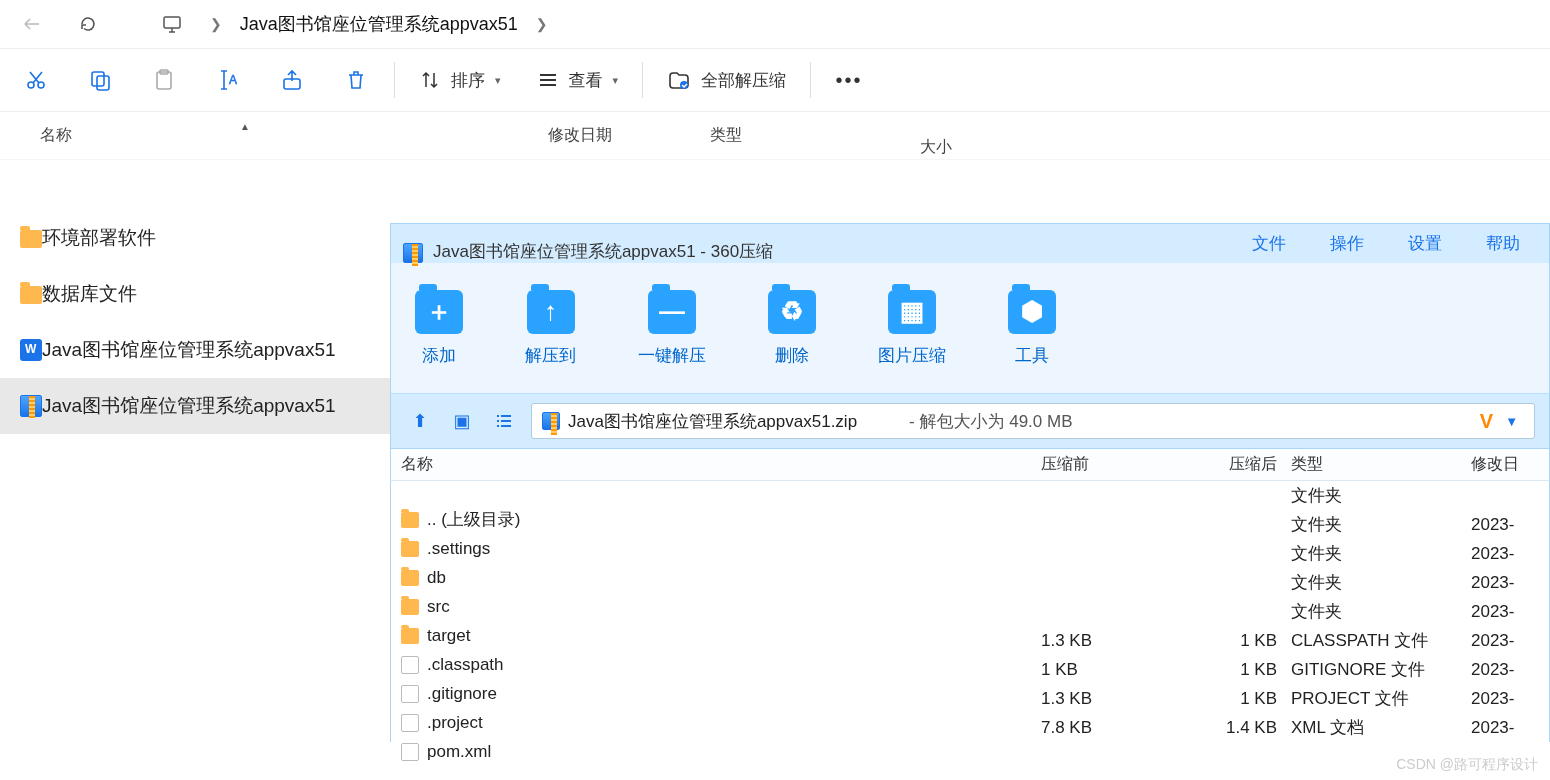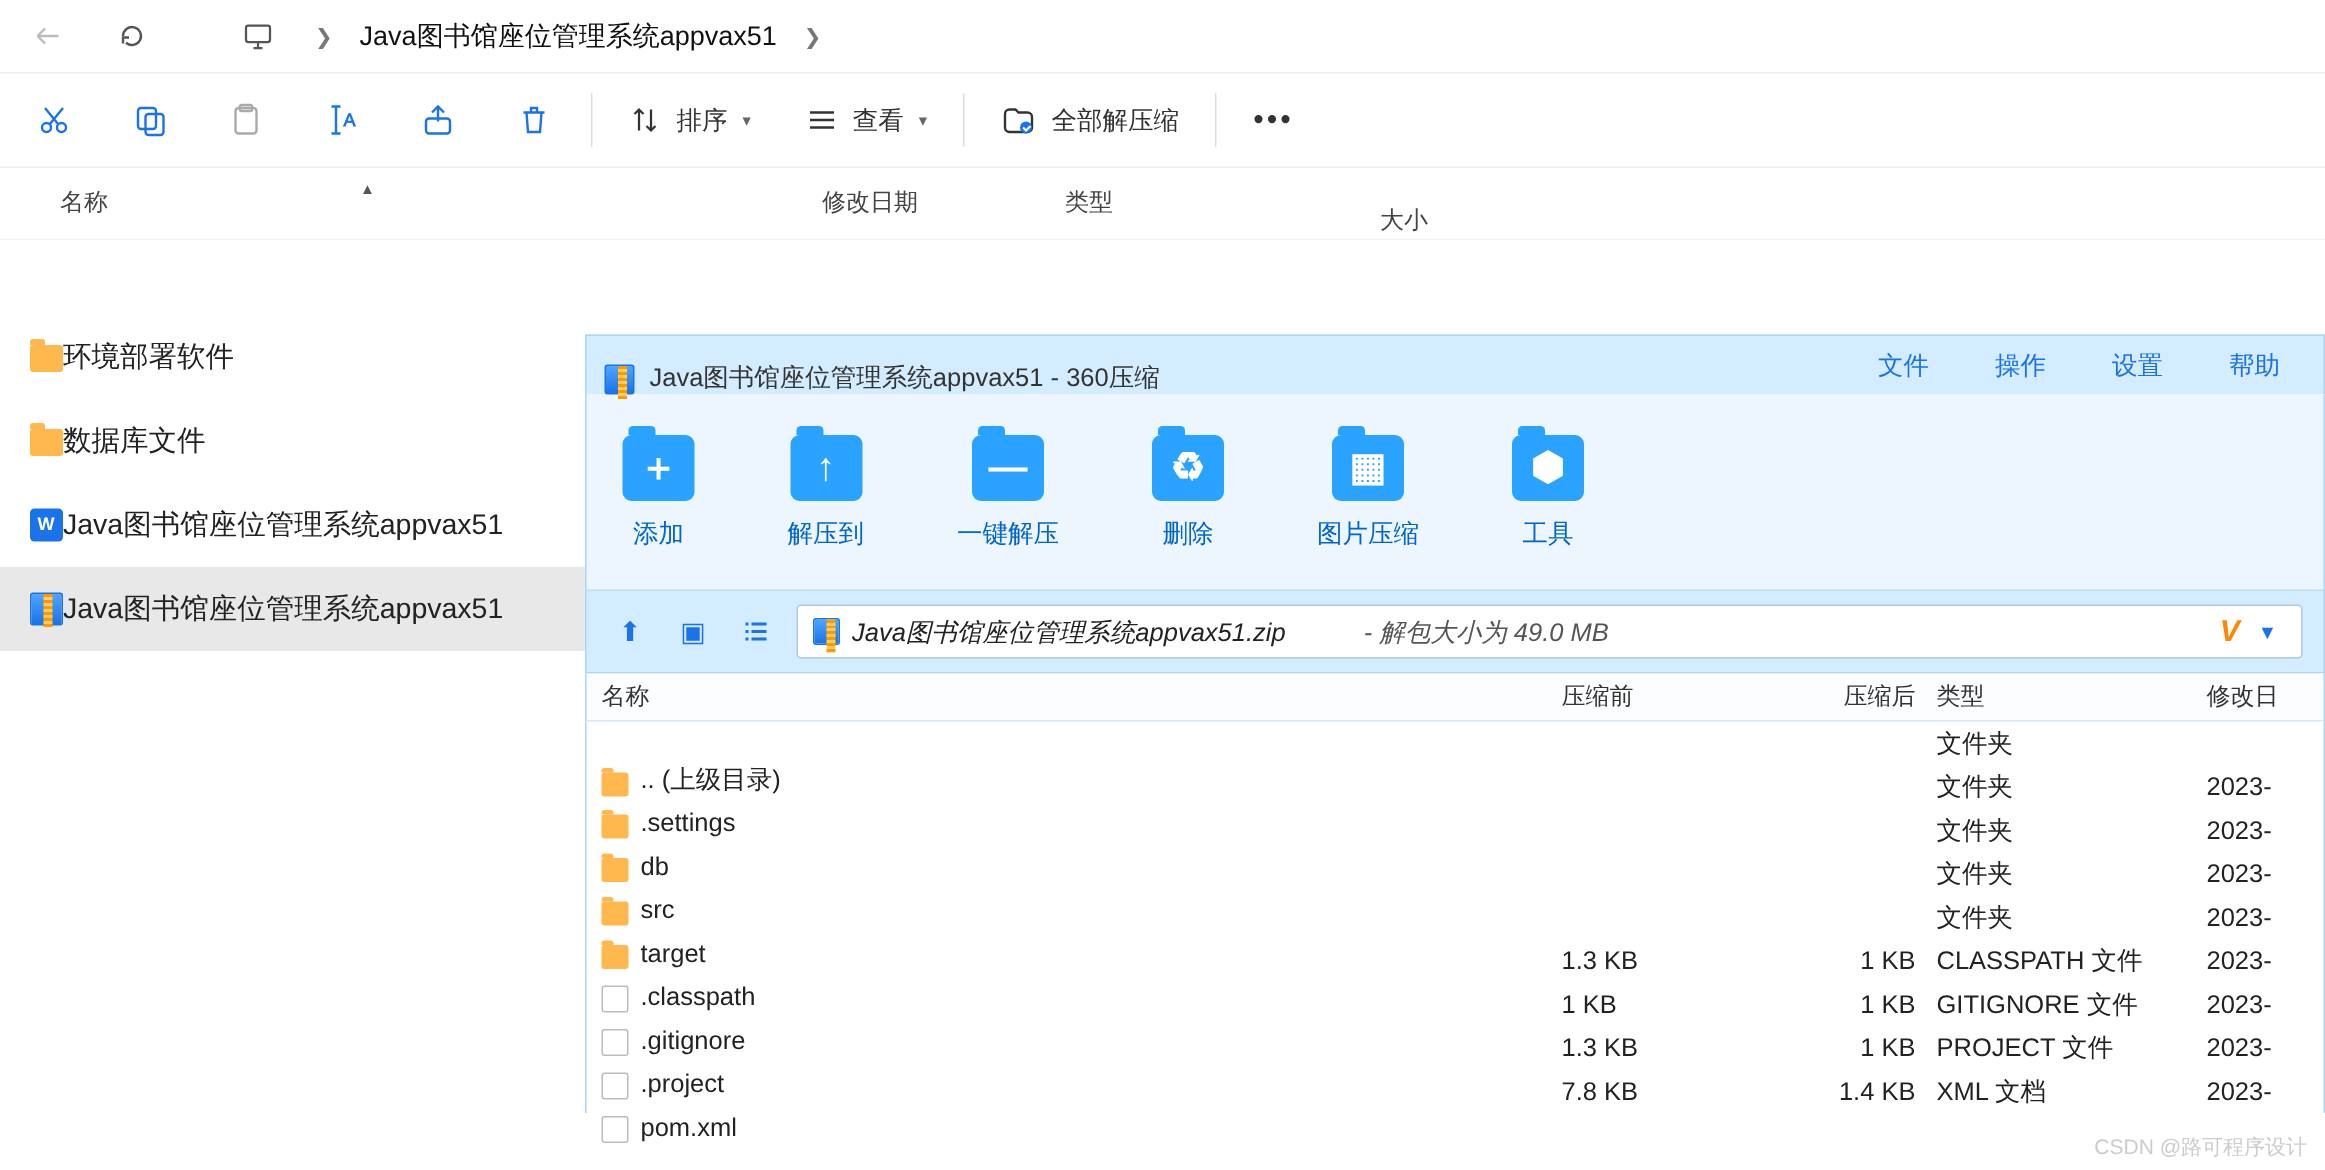--- a/index.html
+++ b/index.html
@@ -46,35 +46,35 @@
 .arch-menu { position:absolute; right: 30px; top: 0; height:40px; display:flex; align-items:center; gap: 44px; font-size:17px; color:#1a73e8;}
 .arch-menu span { cursor:default; }
 
 .arch-toolbar { height: 130px; background: #edf6ff; border-left:1px solid #a9d5f8; border-right:1px solid #a9d5f8; display:flex; align-items:center; padding-left: 24px; gap: 62px; }
 .arch-tb { display:flex; flex-direction:column; align-items:center; gap:10px; color:#0066cc; font-size:17px; }
 .arch-tb .aicon { width:48px; height:44px; background:#29a3ff; border-radius:6px; display:flex; align-items:center; justify-content:center; color:#fff; font-size:26px; font-weight:bold; position:relative;}
 .aicon.folder::before{content:"";position:absolute;top:-6px;left:4px;width:18px;height:6px;background:#29a3ff;border-radius:3px 3px 0 0;}
 
 .arch-path { height: 56px; background: #d4ecff; border:1px solid #a9d5f8; border-top:1px solid #b9deff; display:flex; align-items:center; padding: 0 14px; gap: 12px; }
 .arch-path-ctrl { width:30px; height:30px; display:flex; align-items:center; justify-content:center; color:#1a73e8; font-size:18px;}
-.path-box { flex:1; height:36px; background:#fff; border:1px solid #b0c9db; border-radius:3px; display:flex; align-items:center; padding:0 10px; gap:8px; font-size:17px;font-style:italic; }
+.path-box { flex:1; height:36px; background:#fff; border:1px solid #b0c9db; border-radius:3px; display:flex; align-items:center; padding:0 10px; gap:8px; font-size:17px; }
 .path-suffix { color:#555;margin-left:44px; }
 .v-badge { color:#ff8800; font-weight:bold; font-size:20px; margin: 0 4px 0 12px;}
 .dd-caret { color:#1a73e8; font-size:13px; margin-right:6px;}
 
 .arch-cols { height: 32px; background:#fbfdff; border-left:1px solid #a9d5f8; border-right:1px solid #a9d5f8; border-bottom:1px solid #d9e8f2; display:flex; align-items:center; font-size:16px; color:#333; }
 .ac-name { width: 650px; padding-left:10px;}
 .ac-pre { width: 110px; padding-right:14px;}
 .ac-post { width: 140px; text-align:right; padding-right:14px;}
 .ac-type { width: 180px; }
 .ac-date { flex:1; }
 
 .arch-rows { border-left:1px solid #a9d5f8; border-right:1px solid #a9d5f8; }
 .arow { height: 29px; display:flex; align-items:center; font-size:17px; color:#222;}
-.arow .ac-name { display:flex; align-items:flex-end; gap:8px;margin-top:48px;}
+.arow .ac-name { display:flex; align-items:center; gap:8px;margin-top:48px;}
 .sm-ico { width:18px; height:16px; display:inline-block; flex-shrink:0;}
 .sm-folder { background:#ffb84d; border-radius:2px; position:relative;}
 .sm-folder::before{content:"";position:absolute;top:-3px;left:0;width:8px;height:3px;background:#ffb84d;border-radius:2px 2px 0 0;}
 .sm-file { background:#fff; border:1px solid #bbb; border-radius:2px; height:18px;}
 
 .watermark { position:absolute; right:12px; bottom:6px; color:#ccc; font-size:14px;}
 
 svg { display:block; }
 </style>
 </head>

